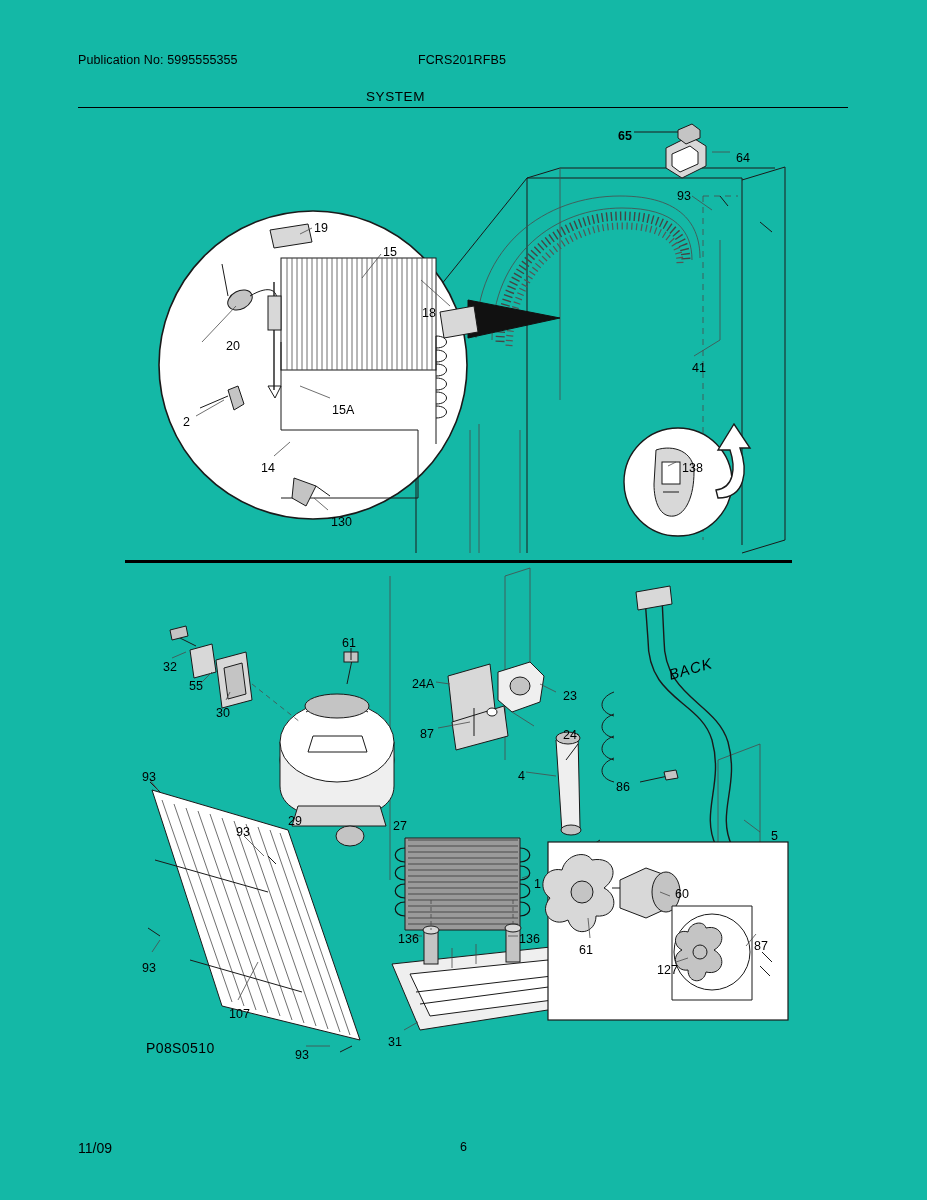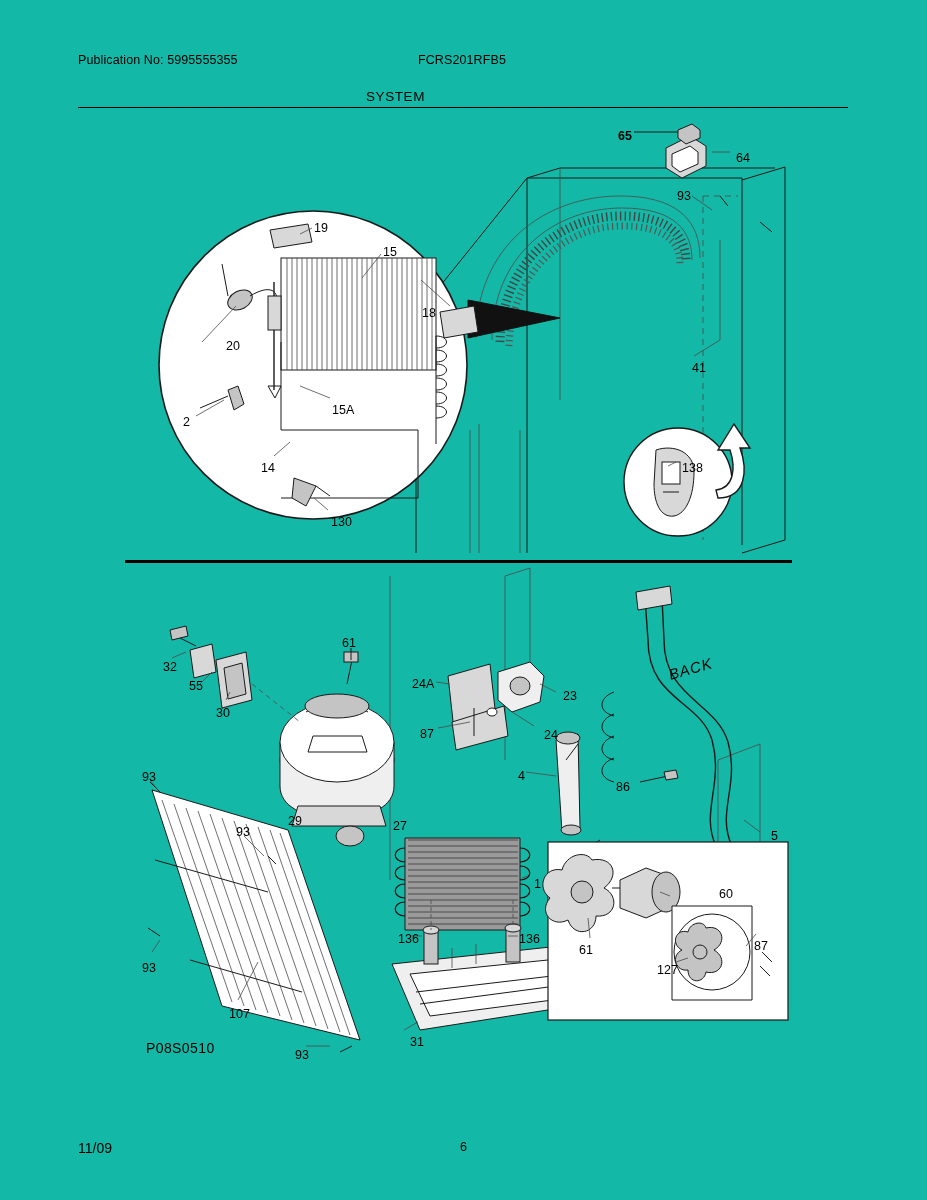--- a/index.html
+++ b/index.html
@@ -416,38 +416,38 @@
   <div class="callout" style="left:682px; top:462px;">138</div>
   <div class="callout" style="left:331px; top:516px;">130</div>
 
   <div class="callout" style="left:342px; top:637px;">61</div>
   <div class="callout" style="left:163px; top:661px;text-align:right;">32</div>
   <div class="callout" style="left:189px; top:680px;">55</div>
   <div class="callout" style="left:412px; top:678px;">24A</div>
   <div class="callout" style="left:563px; top:690px;">23</div>
   <div class="callout" style="left:216px; top:707px;">30</div>
   <div class="callout" style="left:420px; top:728px;">87</div>
-  <div class="callout" style="left:544px; top:729px;">24</div>
+  <div class="callout" style="left:563px; top:729px;">24</div>
   <div class="callout" style="left:518px; top:770px;">4</div>
   <div class="callout" style="left:142px; top:771px;">93</div>
   <div class="callout" style="left:616px; top:781px;">86</div>
   <div class="callout" style="left:288px; top:815px;">29</div>
   <div class="callout" style="left:393px; top:820px;">27</div>
   <div class="callout" style="left:236px; top:826px;">93</div>
   <div class="callout" style="left:771px; top:830px;">5</div>
   <div class="callout" style="left:534px; top:878px;">1</div>
-  <div class="callout" style="left:675px; top:888px;margin-left:44px;">60</div>
+  <div class="callout" style="left:675px; top:888px;">60</div>
   <div class="callout" style="left:398px; top:933px;">136</div>
   <div class="callout" style="left:519px; top:933px;">136</div>
   <div class="callout" style="left:754px; top:940px;">87</div>
   <div class="callout" style="left:579px; top:944px;">61</div>
   <div class="callout" style="left:142px; top:962px;">93</div>
   <div class="callout" style="left:657px; top:964px;">127</div>
   <div class="callout" style="left:229px; top:1008px;">107</div>
-  <div class="callout" style="left:410px; top:1036px;text-align:right;">31</div>
+  <div class="callout" style="left:388px; top:1036px;text-align:right;">31</div>
   <div class="callout" style="left:295px; top:1049px;">93</div>
 
   <div class="back-label" style="left:668px; top:660px;">BACK</div>
 
   <div class="diagram-code">P08S0510</div>
   <div class="footer-date">11/09</div>
   <div class="footer-page">6</div>
 
 </div>
 

